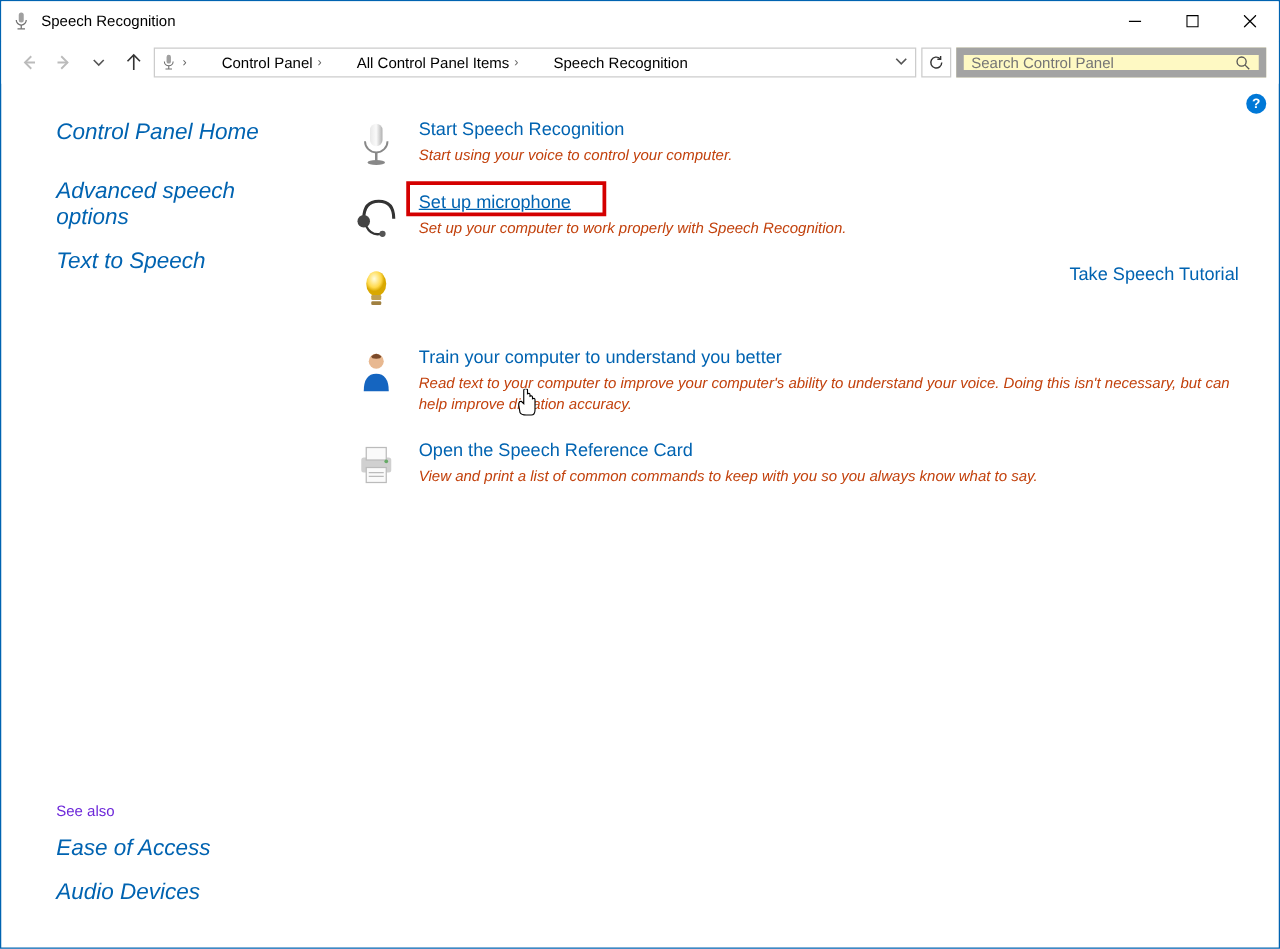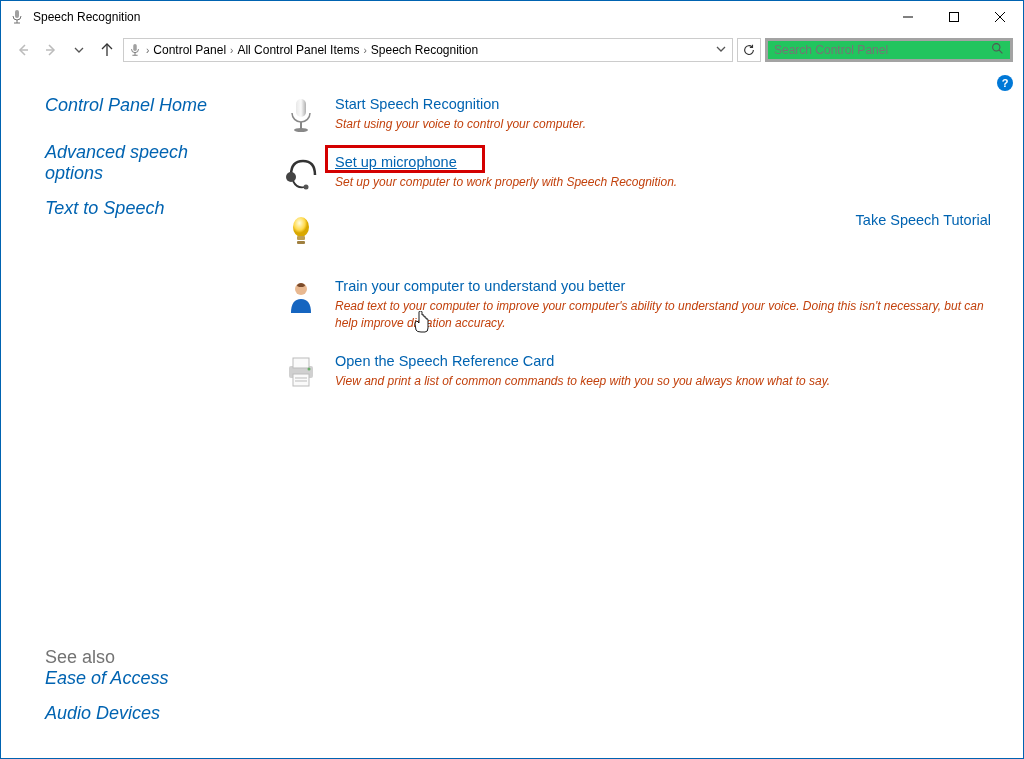--- a/index.html
+++ b/index.html
@@ -86,20 +86,21 @@
       flex-shrink: 0;
     }
     .breadcrumb-sep {
       color: #666;
       font-size: 10px;
       flex-shrink: 0;
     }
     .crumb {
       flex-shrink: 0;
       white-space: nowrap;
+      margin-left: 24px;
     }
     .address-box .spacer { flex: 1; }
     .address-box .dropdown-v {
       color: #555;
       font-size: 10px;
       flex-shrink: 0;
       padding: 0 2px;
     }
     .refresh {
       width: 24px;
@@ -107,27 +108,26 @@
       border: 1px solid #ccc;
       display: flex;
       align-items: center;
       justify-content: center;
       font-size: 14px;
       color: #000;
     }
     .search-box {
       width: 248px;
       height: 24px;
-      border: 3px solid #a3a3a3;
-      display: flex;
-      align-items: center;
+      border: 6px solid #a3a3a3;
+      display: flex;
       padding: 0 6px;
       font-size: 12px;
       color: #555;
-      background: #22c55e;
+      background: #fef9c3;
       position: relative;
     }
     .search-box input {
       border: none;
       outline: none;
       width: 100%;
       font-size: 12px;
       color: #555;
       background: transparent;
     }
@@ -170,22 +170,23 @@
       text-decoration: none;
       margin-bottom: 14px;
       font-style: italic;
     }
     .see-also {
       position: absolute;
       bottom: 20px;
       left: 44px;
     }
     .see-also .heading {
-      color: #737373;
-      font-size: 18px;
+      color: #6d28d9;
+      font-size: 12px;
+      margin-bottom: 12px;
     }
     
     .main-panel {
       flex: 1;
       padding: 28px 32px 20px 32px;
     }
     .main-heading {
       font-size: 20px;
       color: #0a4c9e;
       font-weight: 400;

